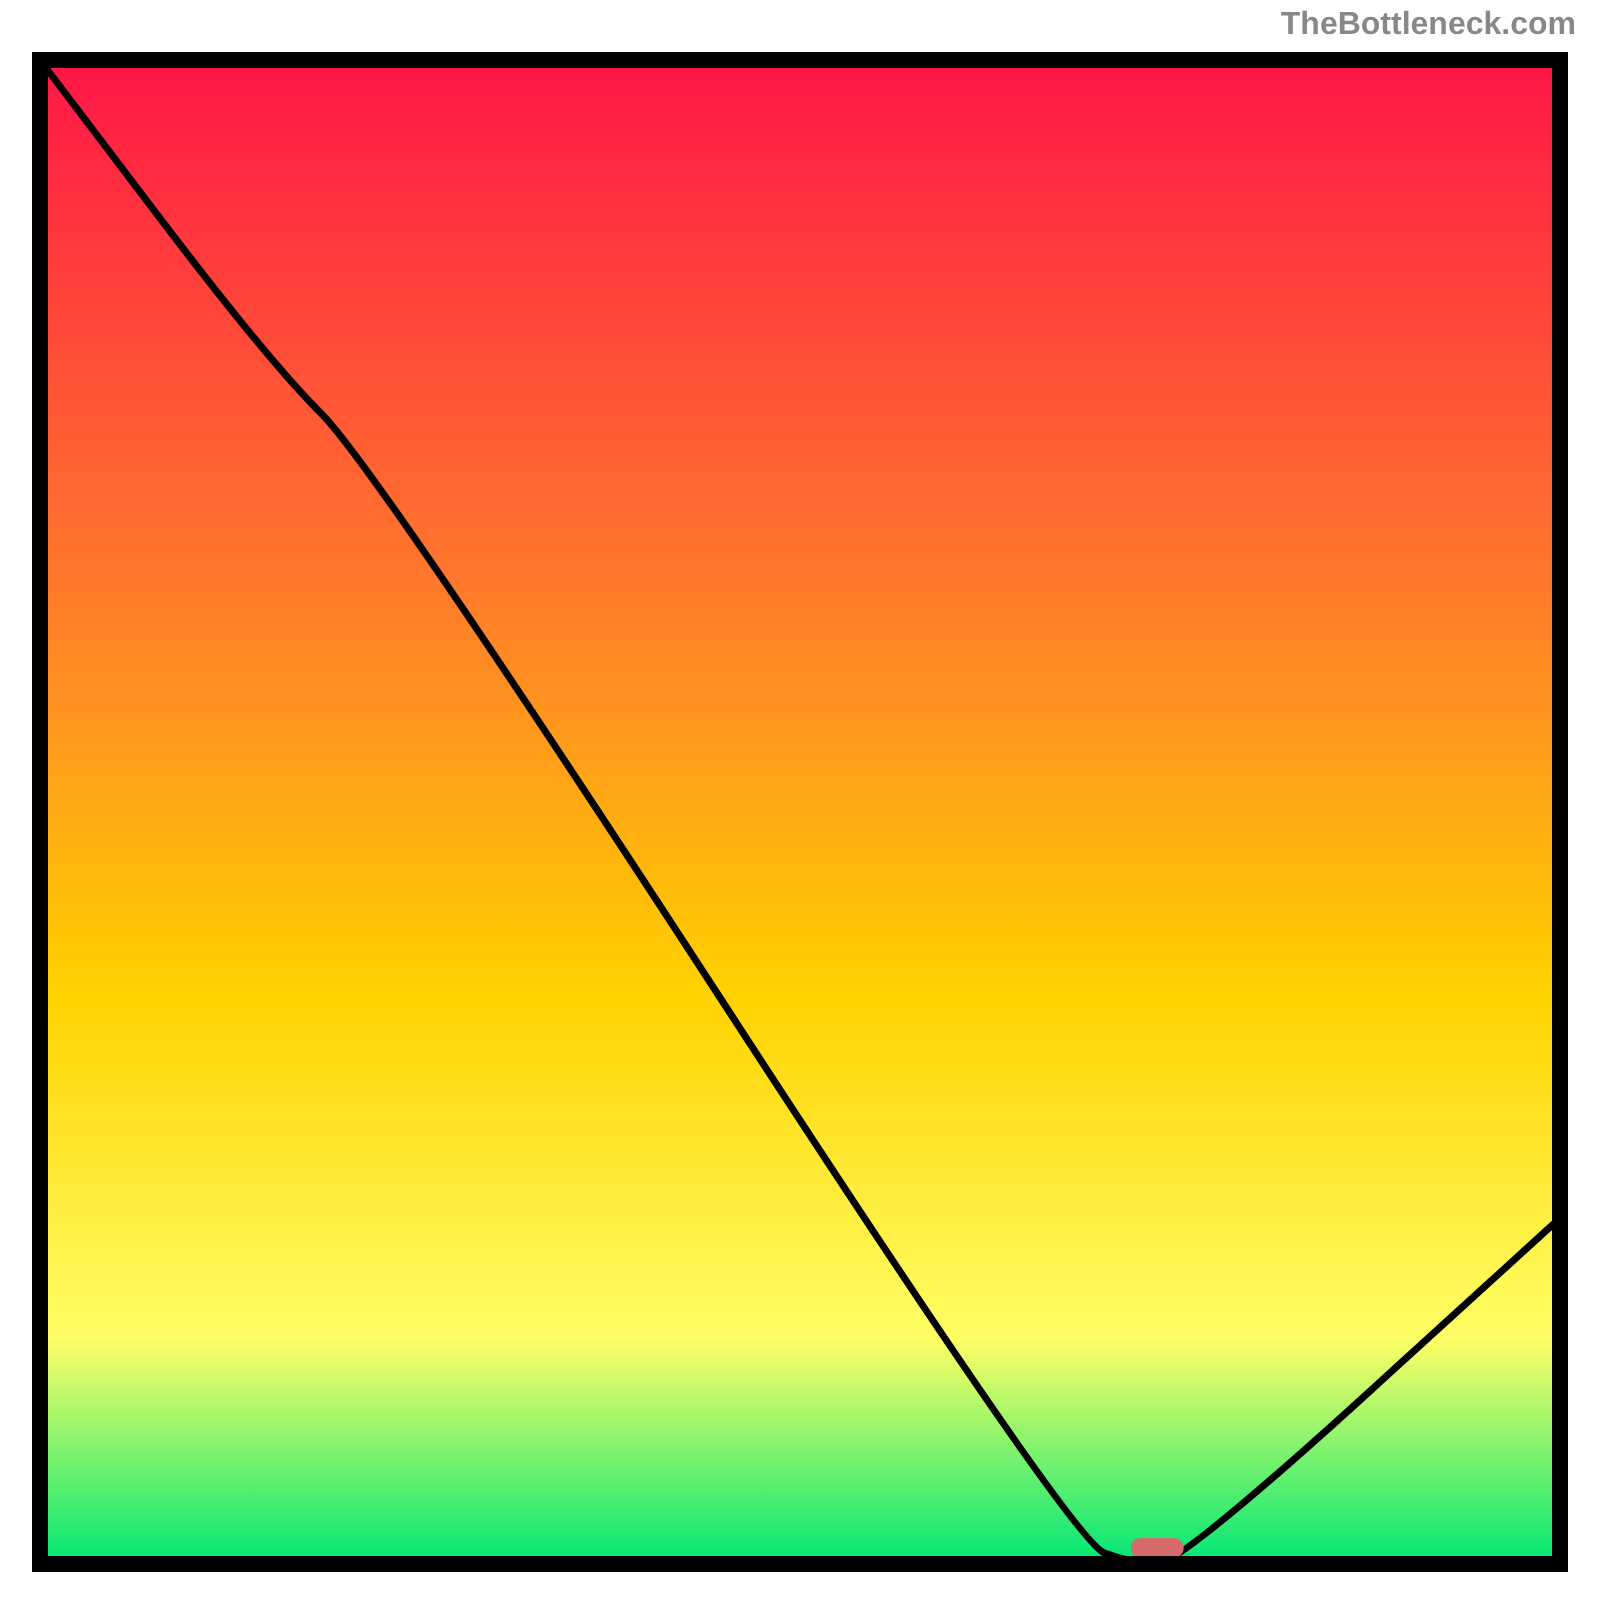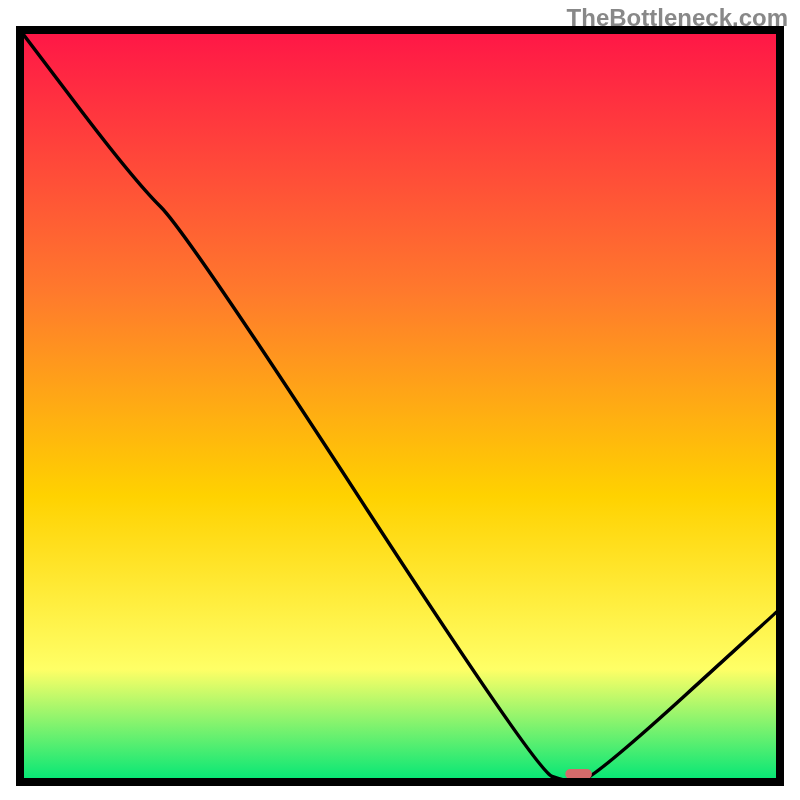--- a/index.html
+++ b/index.html
@@ -13,21 +13,21 @@
   }
   .stage {
     position: relative;
     width: 800px;
     height: 800px;
   }
   .watermark {
     position: absolute;
     top: 4px;
     right: 12px;
-    font-size: 24px;
+    font-size: 16px;
     font-weight: bold;
     color: #888888;
     z-index: 10;
   }
   svg {
     display: block;
     position: absolute;
     top: 0;
     left: 0;
   }

